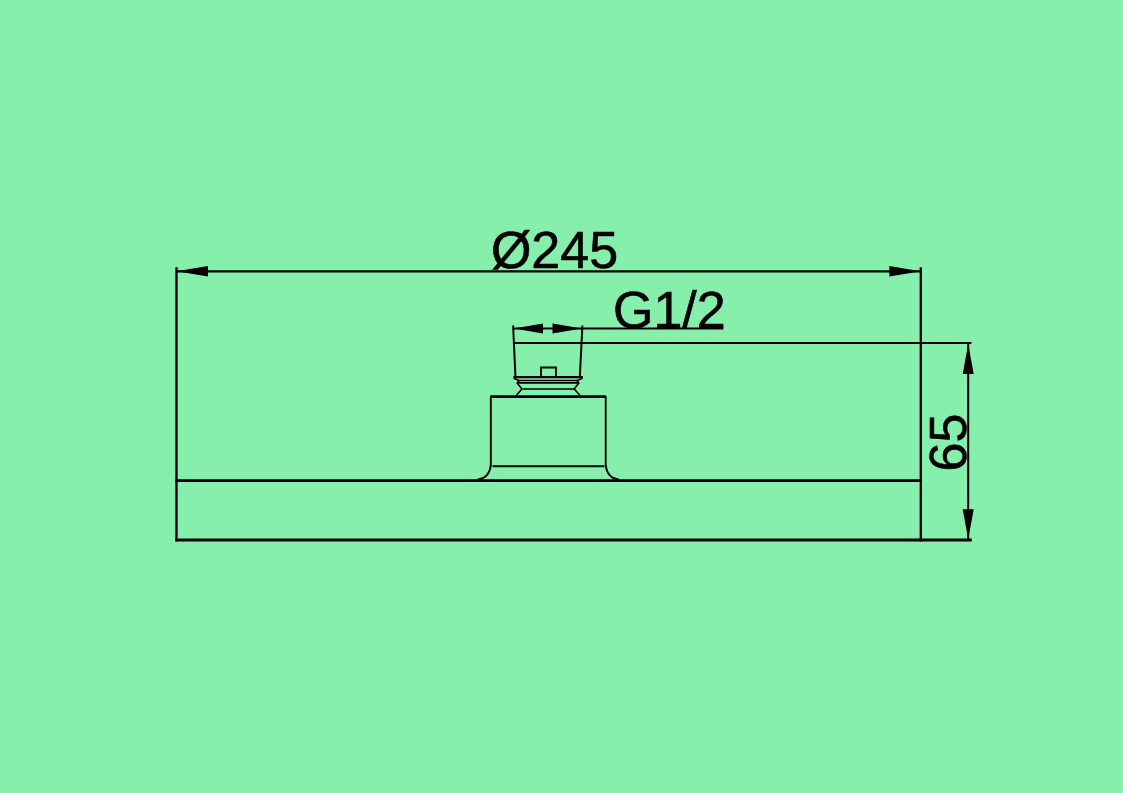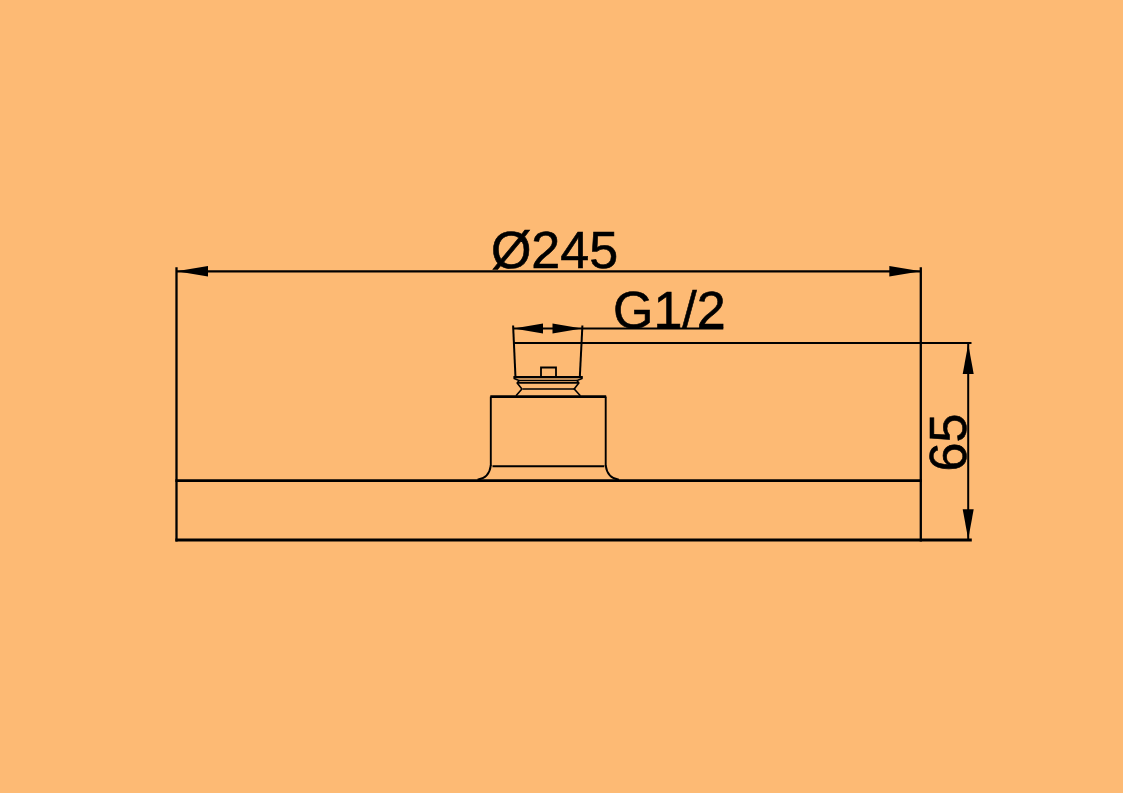--- a/index.html
+++ b/index.html
@@ -1,16 +1,16 @@
 <!DOCTYPE html>
 <html><head>
 <meta charset="utf-8">
 <style>
   html,body{margin:0;padding:0;background:#ffffff;}
-  .page{width:1123px;height:793px;position:relative;background:#fdba74;overflow:hidden;}
+  .page{width:1123px;height:793px;position:relative;background:#86efac;overflow:hidden;}
   svg{position:absolute;left:0;top:0;}
   text{font-family:"Liberation Sans", sans-serif;fill:#000;}
 </style>
 </head>
 <body>
 
 <div class="page">
 <svg width="1123" height="793" viewBox="0 0 1123 793">
   <g stroke="#000" fill="none">
 

